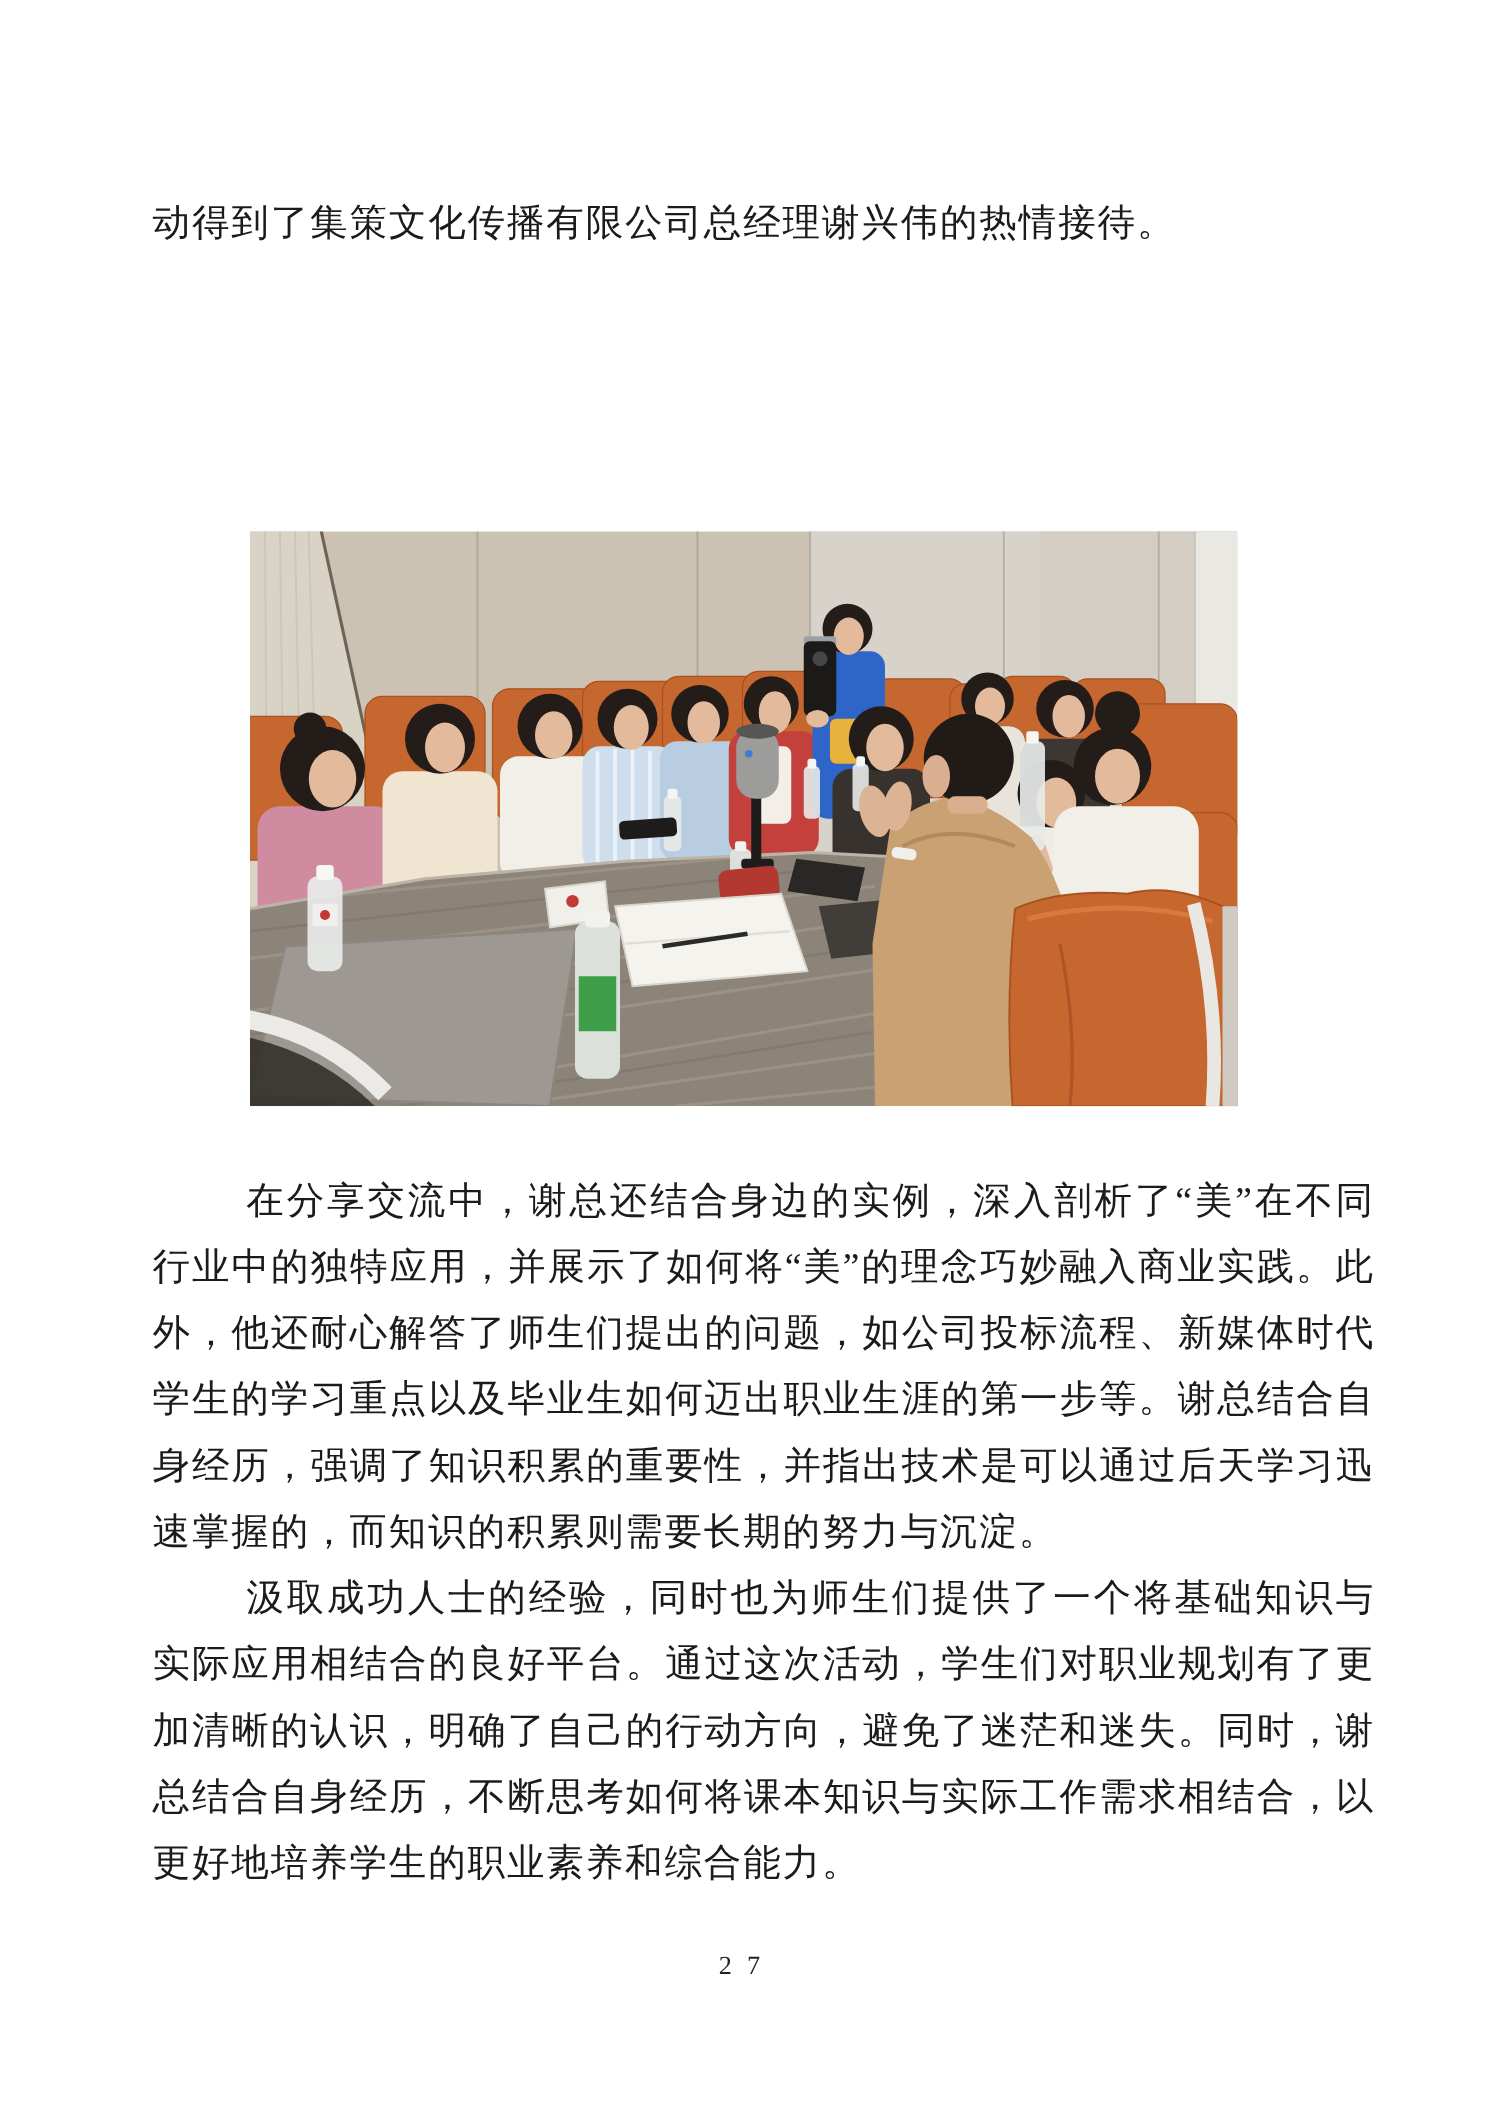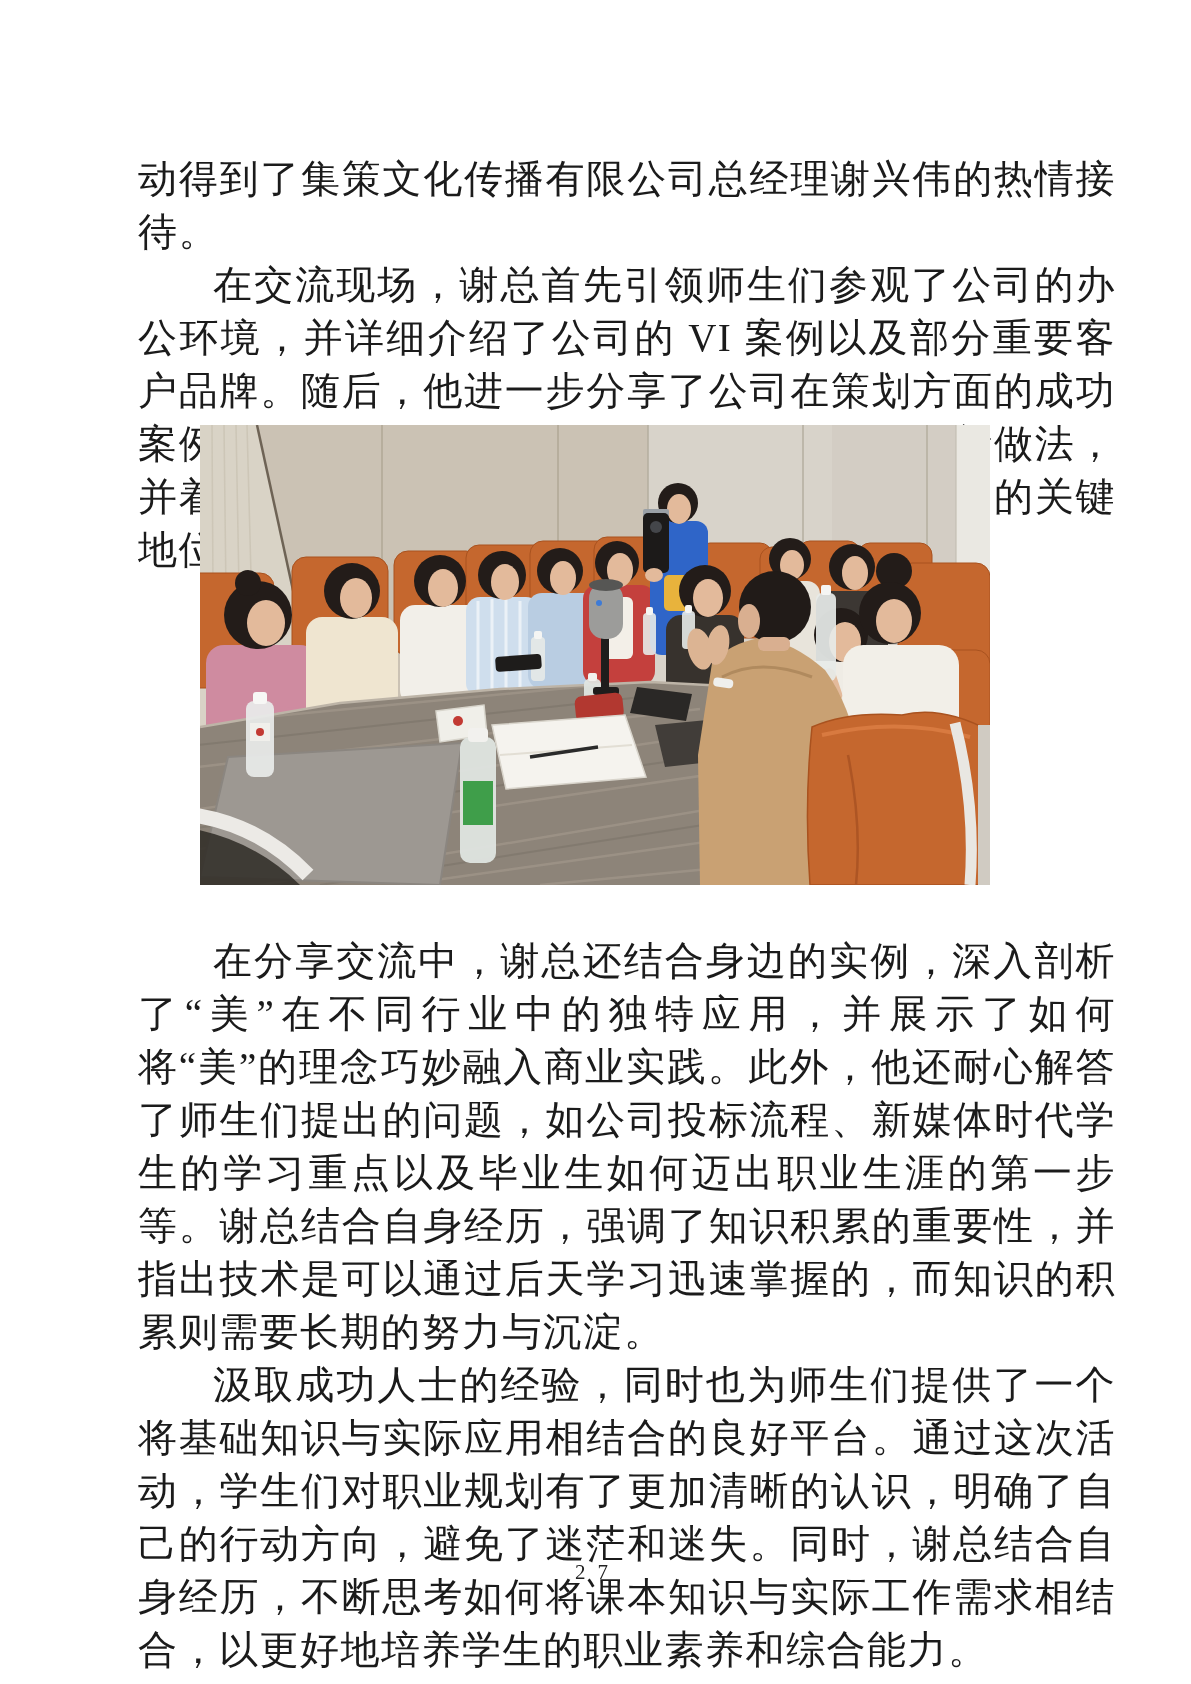--- a/index.html
+++ b/index.html
@@ -6,23 +6,23 @@
   .page{
     position:relative;
     width:1191px;height:1684px;
     background:#ffffff;
     overflow:hidden;
     font-family:"Liberation Serif","DejaVu Serif",serif;
     color:#1b1b1b;
   }
   .body-text{
     position:absolute;
-    left:138px;
+    left:122px;
     width:978px;
-    font-size:39px;
+    font-size:30px;
     line-height:53px;
     letter-spacing:1.5px;
     text-align:justify;
   }
   .block-top{top:152px;}
   .block-bottom{top:934px;}
   .body-text p{margin:0;padding:0;}
   .body-text p.indent{text-indent:75px;}
   .figure{
     position:absolute;
@@ -54,21 +54,20 @@
     color:#222;
   }
 </style>
 </head>
 <body>
 
 <div class="page">
 
   <div class="body-text block-top">
     <p>动得到了集策文化传播有限公司总经理谢兴伟的热情接待。</p>
-    <p class="indent">在交流现场，谢总首先引领师生们参观了公司的办公环境，并详细介绍了公司的 VI 案例以及部分重要客户品牌。随后，他进一步分享了公司在策划方面的成功案例，特别是将公司项目划分为不同板块的创新做法，并着重强调了房地产项目作为公司重要目标客户的关键地位。</p>
   </div>
 
   <div class="figure">
     <svg width="790" height="460" viewBox="0 0 790 460" xmlns="http://www.w3.org/2000/svg">
       <defs>
         <clipPath id="tableclip">
           <polygon points="0,302 140,278 300,264 450,257 545,262 625,285 690,320 735,370 755,460 0,460"></polygon>
         </clipPath>
       </defs>
 

